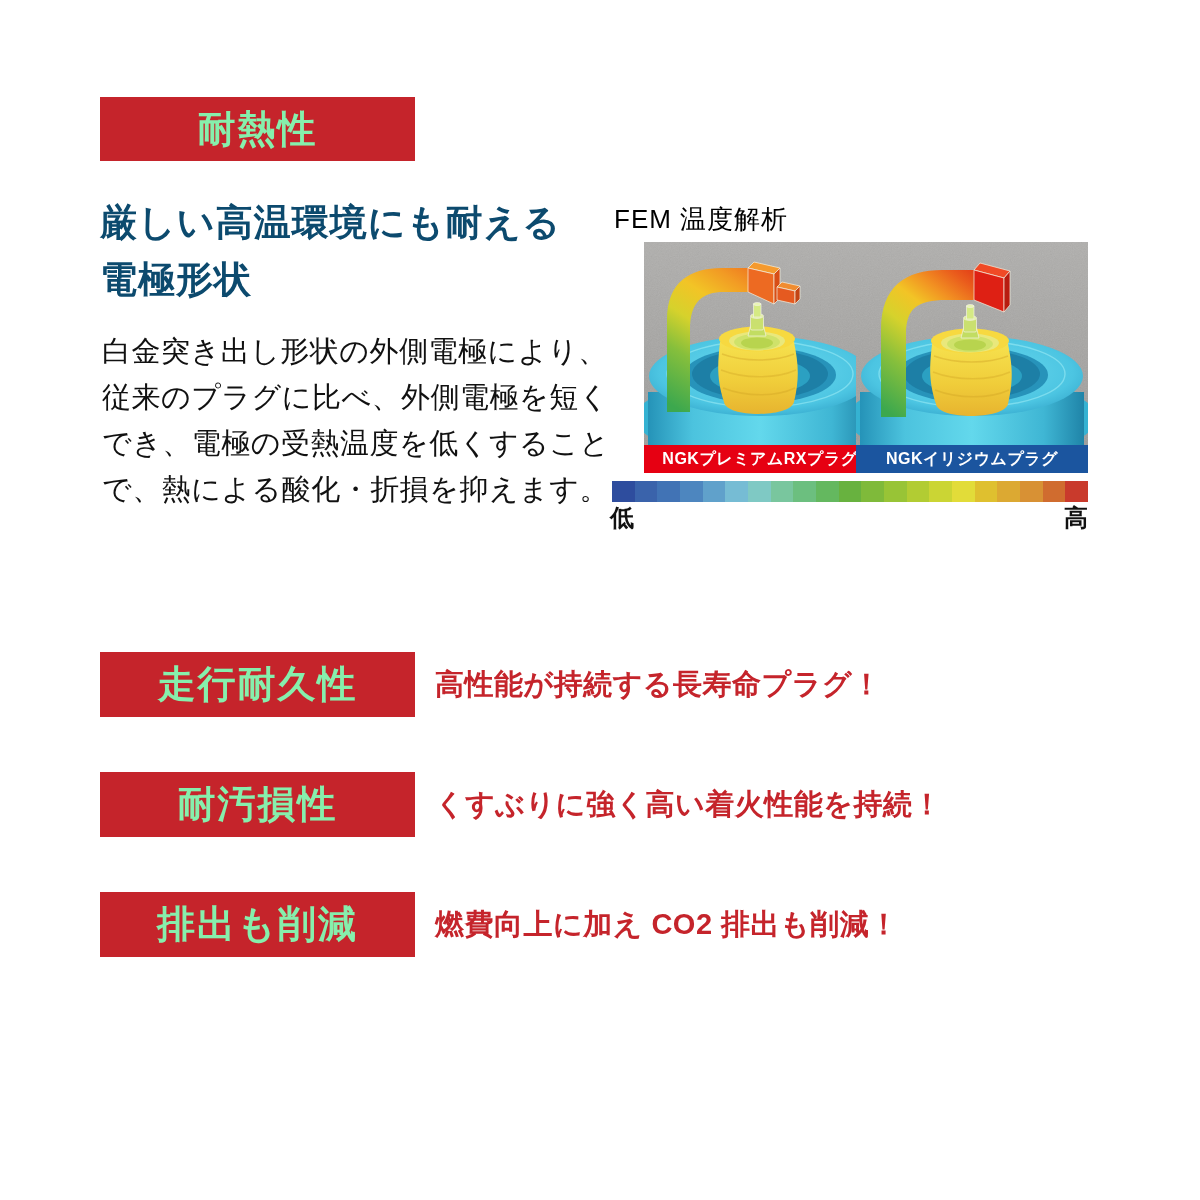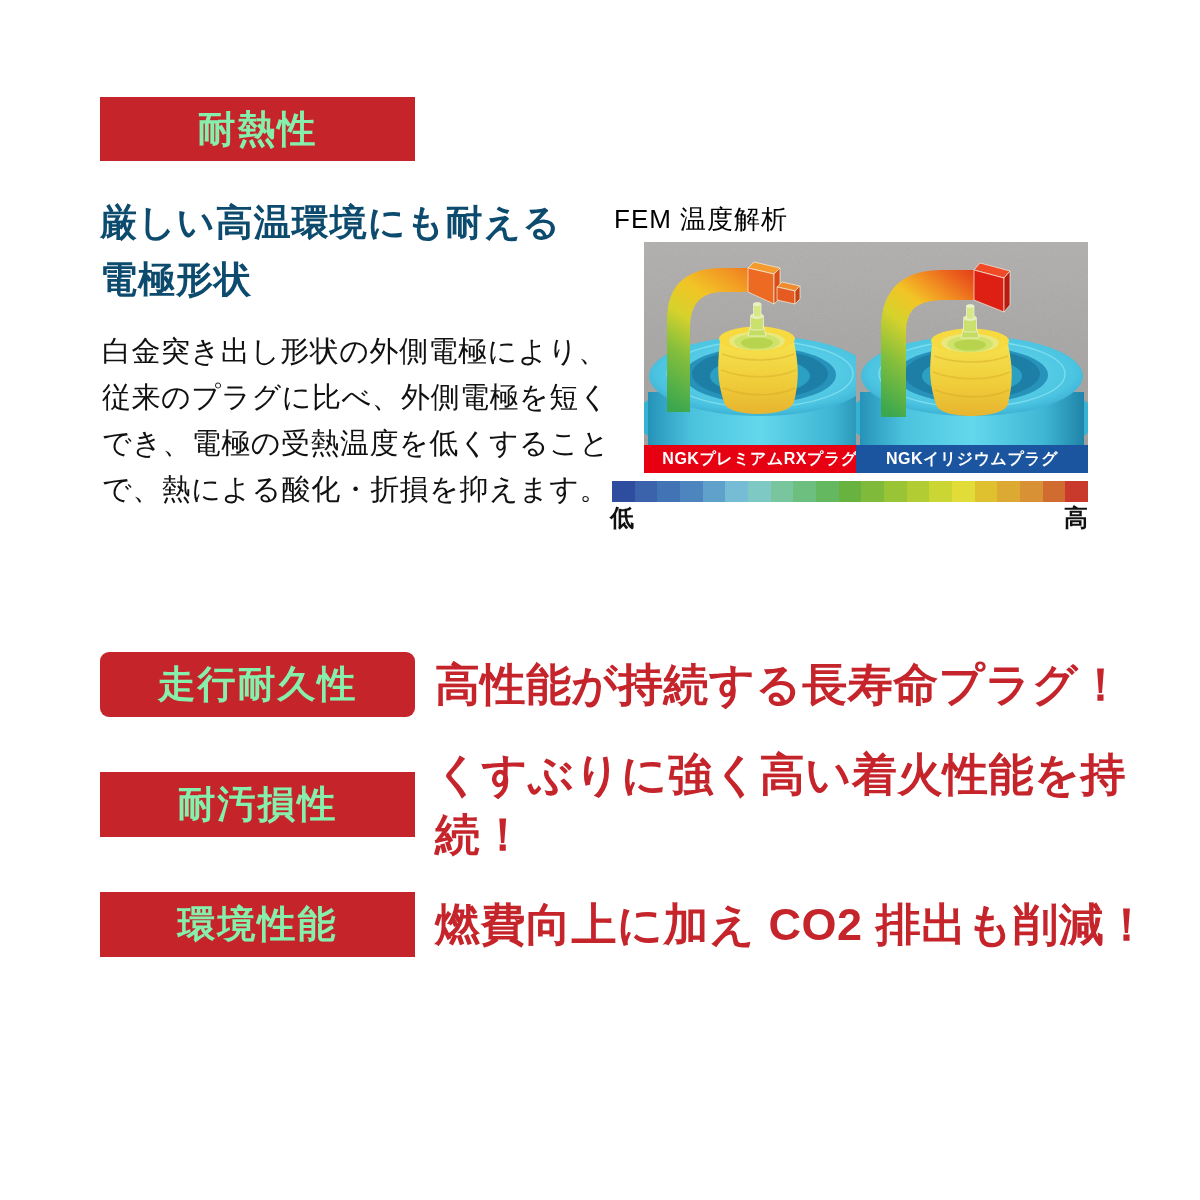--- a/index.html
+++ b/index.html
@@ -11,21 +11,21 @@
     font-family:"Liberation Sans","DejaVu Sans",sans-serif;
   }
   
   .badge{
     position:absolute;left:100px;width:315px;height:65px;
     background:#c5242b;color:#86efac;
     display:flex;align-items:center;justify-content:center;
     font-size:38px;font-weight:bold;letter-spacing:2px;
   }
   .badge--heat{top:97px;height:64px;}
-  .badge--row1{top:652px;border-radius:9px;}
+  .badge--row1{top:652px;}
   .badge--row2{top:772px;}
   .badge--row3{top:892px;}
 
   .heading{
     position:absolute;left:100px;top:194px;
     color:#0c4a6e;font-size:37px;font-weight:bold;
     line-height:57px;letter-spacing:1px;
   }
   .body-text{
     position:absolute;left:102px;top:328px;width:510px;
@@ -52,21 +52,21 @@
   .scale-seg{flex:1;}
   .scale-labels{
     position:absolute;left:610px;top:502px;width:478px;
     display:flex;justify-content:space-between;
     color:#111111;font-size:24px;font-weight:600;
   }
 
   .feature-desc{
     position:absolute;left:435px;height:65px;
     display:flex;align-items:center;
-    color:#c5242b;font-size:45px;font-weight:bold;letter-spacing:0.5px;
+    color:#c5242b;font-size:29px;font-weight:bold;letter-spacing:0.5px;
   }
   .feature-desc--1{top:652px;}
   .feature-desc--2{top:772px;}
   .feature-desc--3{top:892px;}
 </style>
 </head>
 <body>
 
 <div class="page">
 
@@ -284,17 +284,17 @@
     <span>走行耐久性</span>
   </div>
   <div class="feature-desc feature-desc--1">高性能が持続する長寿命プラグ！</div>
 
   <div class="badge badge--row2">
     <span>耐汚損性</span>
   </div>
   <div class="feature-desc feature-desc--2">くすぶりに強く高い着火性能を持続！</div>
 
   <div class="badge badge--row3">
-    <span>環境性能</span>
+    <span>排出も削減</span>
   </div>
   <div class="feature-desc feature-desc--3">燃費向上に加え CO2 排出も削減！</div>
 
 </div>
 
 </body></html>

